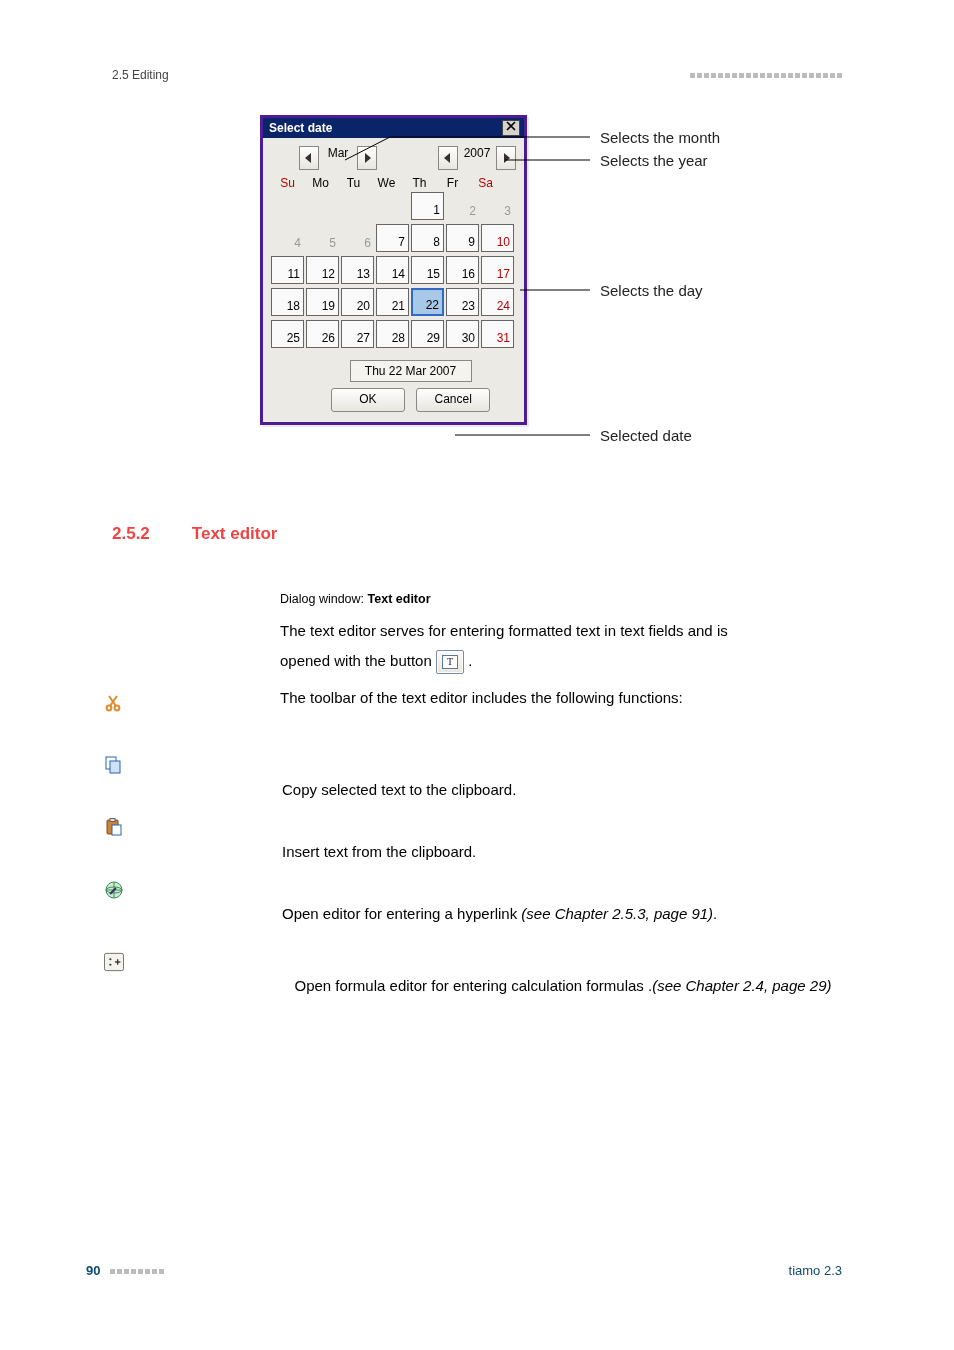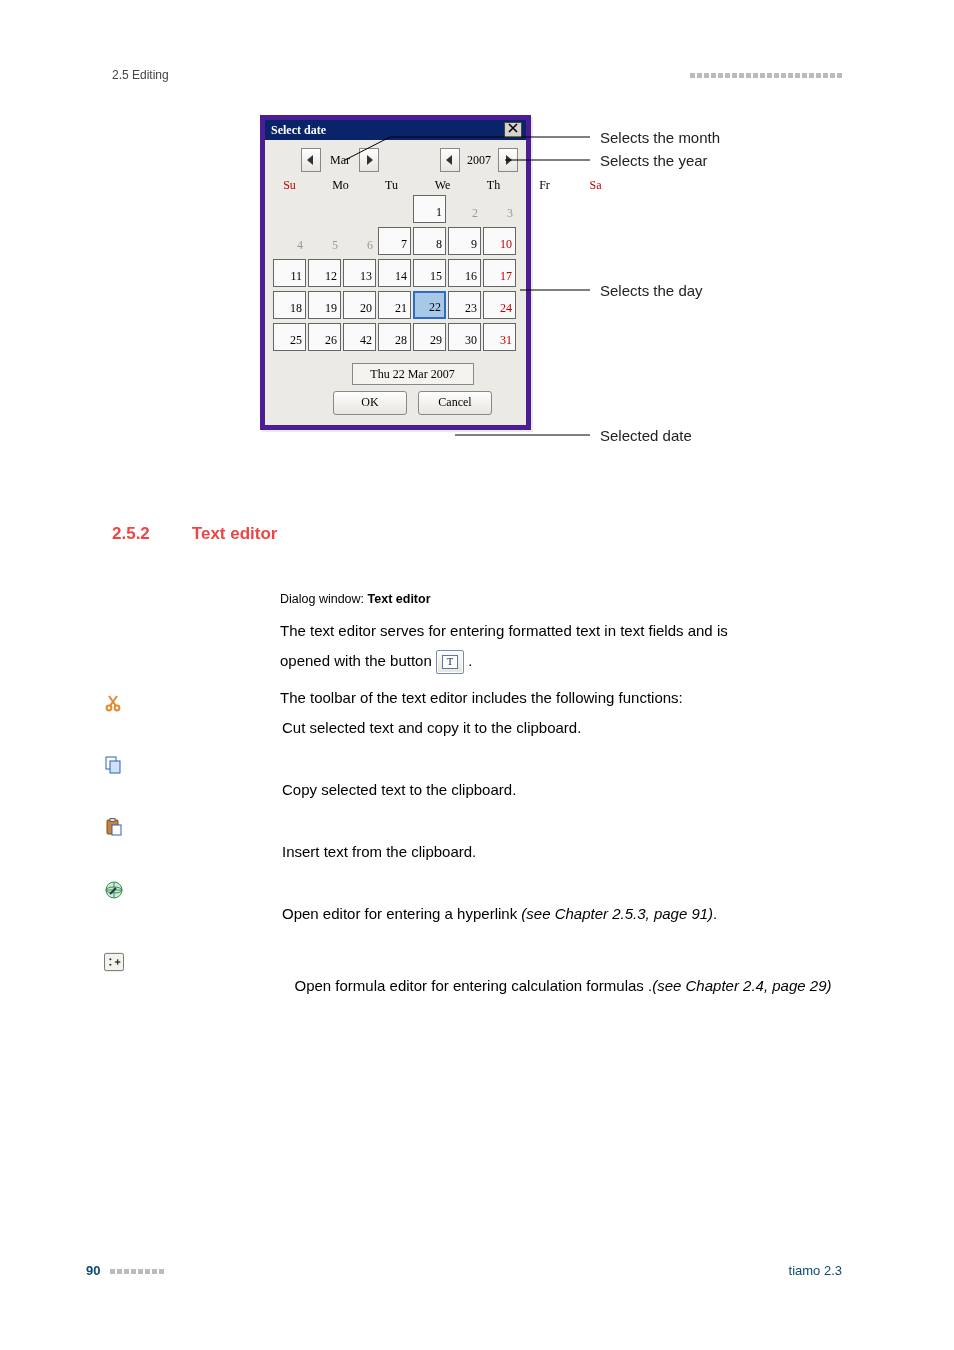--- a/index.html
+++ b/index.html
@@ -36,23 +36,23 @@
   }
 
   
   .figure-wrap {
     position: absolute;
     top: 115px;
     left: 260px;
   }
   .dialog {
     width: 261px;
-    border: 5px solid #4c1d95;
+    border: 3px solid #4c1d95;
     background: #eceae4;
-    font-family: Liberation Serif, serif;
+    font-family: Liberation Sans, sans-serif;
     font-size: 12px;
     box-shadow: 2px 2px 0 rgba(0,0,0,0.08);
   }
   .titlebar {
     background: linear-gradient(#0a246a, #3a6ea5 60%, #0a246a);
     background: #0a246a;
     color: #fff;
     height: 20px;
     display: flex;
     align-items: center;
@@ -72,21 +72,20 @@
     line-height: 12px;
   }
 
   .row-month {
     display: flex;
     justify-content: space-between;
     padding: 8px 8px 4px 8px;
   }
   .spinner {
     display: flex;
-    align-items: center;
     gap: 2px;
     padding-left: 28px;
   }
   .spin-btn {
     width: 18px;
     height: 22px;
     border: 1px solid #888;
     background: linear-gradient(#fefefe, #e9e6de);
     display: flex;
     align-items: center;
@@ -96,21 +95,21 @@
   .spin-val {
     min-width: 34px;
     text-align: center;
     font-size: 12px;
   }
 
   .dow-row {
     display: grid;
     grid-template-columns: repeat(7, 33px);
     padding: 2px 8px 0 8px;
-    gap: 18px;
+    gap: 0;
   }
   .dow {
     text-align: center;
     font-size: 12px;
     color: #000;
   }
   .dow.we { color: #b00; }
 
   .cal-grid {
     padding: 2px 8px 6px 8px;
@@ -360,21 +359,21 @@
         <div class="cell active we">17</div>
         <div class="cell active">18</div>
         <div class="cell active">19</div>
         <div class="cell active">20</div>
         <div class="cell active">21</div>
         <div class="cell active sel">22</div>
         <div class="cell active">23</div>
         <div class="cell active we">24</div>
         <div class="cell active">25</div>
         <div class="cell active">26</div>
-        <div class="cell active">42</div>
+        <div class="cell active">27</div>
         <div class="cell active">28</div>
         <div class="cell active">29</div>
         <div class="cell active">30</div>
         <div class="cell active we">31</div>
       </div>
 
     <div class="dialog-footer">
       <div class="seldate-box">Thu  22 Mar 2007</div>
       <span class="dlg-btn">OK</span>
       <span class="dlg-btn">Cancel</span>
@@ -418,21 +417,20 @@
 </div>
 
 <div class="tool-entry" style="top:694px;">
   <div class="tool-icon">
     <svg width="18" height="18" viewBox="0 0 18 18">
       <path d="M4 2 L11 12 M12 2 L5 12" stroke="#e08b2c" stroke-width="2"></path>
       <circle cx="4" cy="14" r="2.4" fill="none" stroke="#e08b2c" stroke-width="2"></circle>
       <circle cx="12" cy="14" r="2.4" fill="none" stroke="#e08b2c" stroke-width="2"></circle>
     </svg>
   </div>
-  <div class="tool-text" style="padding-top:22px;">Cut selected text and copy it to the clipboard.</div>
 </div>
 
 <div class="tool-entry" style="top:756px;">
   <div class="tool-icon">
     <svg width="18" height="18" viewBox="0 0 18 18">
       <rect x="1" y="1" width="10" height="12" fill="#fff" stroke="#2a63b0"></rect>
       <rect x="5" y="5" width="10" height="12" fill="#cfe1f7" stroke="#2a63b0"></rect>
     </svg>
   </div>
   <div class="tool-text" style="padding-top:22px;">Copy selected text to the clipboard.</div>

